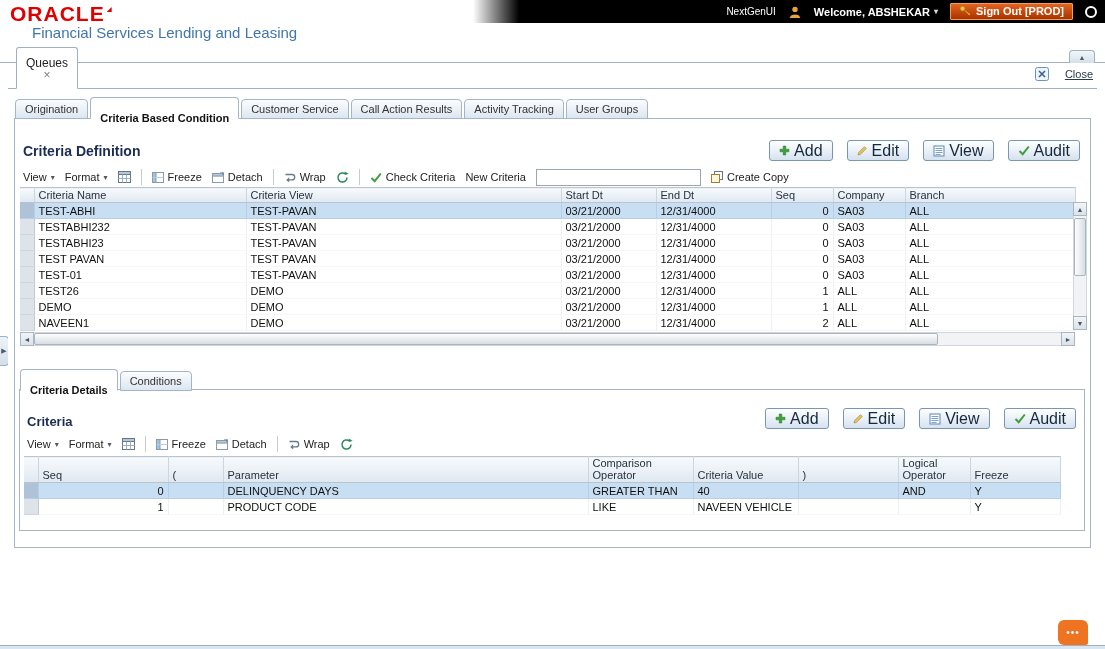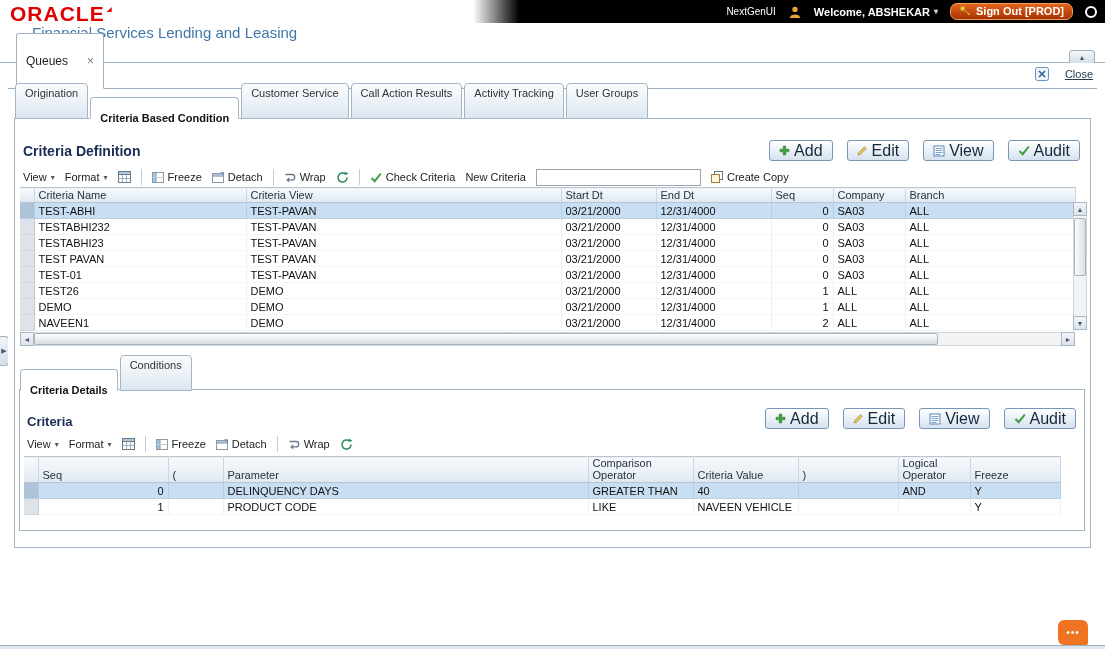--- a/index.html
+++ b/index.html
@@ -9,48 +9,48 @@
   
   .brand { position:absolute; top:2px; left:10px; color:#e00000; font-size:21px; font-weight:bold; letter-spacing:1px; }
   .brand-mark { display:inline-block; width:5px; height:5px; background:#e00000; margin-left:2px; margin-bottom:9px; clip-path:polygon(0 100%,100% 0,100% 100%); }
   .subtitle { position:absolute; top:24px; left:32px; color:#4176ab; font-size:15px; }
   .topbar { position:absolute; top:0; right:0; height:23px; width:632px;
             background:linear-gradient(90deg, rgba(0,0,0,0) 0px, #000 46px);
             display:flex; align-items:center; justify-content:flex-end; gap:12px; padding-right:8px; }
   .topbar-label { color:#fff; font-size:10px; }
   .welcome { color:#fff; font-size:11px; font-weight:bold; display:flex; align-items:center; gap:4px; }
   .caret { color:#d8d8d8; font-size:8px; }
-  .signout-btn { background:linear-gradient(#e4631f,#a83200); border:1px solid #f0a052; border-radius:7px;
+  .signout-btn { background:linear-gradient(#e4631f,#a83200); border:1px solid #f0a052; border-radius:1px;
                  color:#fff; font-size:11px; font-weight:bold; padding:1px 8px 2px; display:flex; align-items:center; gap:5px; cursor:pointer; }
   .ring-icon { width:12px; height:12px; border:2px solid #fff; border-radius:50%; }
 
   .header-divider { position:absolute; top:62px; left:0; width:1105px; height:1px; background:#9fb0c0; }
   .collapse-top { position:absolute; top:50px; right:10px; width:26px; height:13px;
                   background:linear-gradient(#f2f6fa,#d4dfe9); border:1px solid #9fb0c0; border-bottom:none;
                   border-radius:4px 4px 0 0; display:flex; align-items:center; justify-content:center;
                   font-size:7px; color:#4a5a6a; cursor:pointer; }
   .left-handle { position:absolute; top:336px; left:0; width:9px; height:30px;
                  background:linear-gradient(#eef3f8,#d4dfe9); border:1px solid #9fb0c0; border-left:none;
                  border-radius:0 4px 4px 0; display:flex; align-items:center; justify-content:center;
                  font-size:7px; color:#4a5a6a; cursor:pointer; }
   .bottom-strip { position:absolute; top:645px; left:0; width:1105px; height:4px; border-top:1px solid #9fb0c0; background:#d9e6f2; }
 
   
   .workspace { position:absolute; top:63px; left:8px; width:1089px; height:580px; background:#fff; }
   .doc-tab-row { position:relative; height:26px; border-bottom:1px solid #9fb0c0; }
   .doc-tab { position:absolute; left:8px; bottom:-1px; z-index:2; background:#fff; border:1px solid #9fb0c0;
-             border-bottom:1px solid #fff; border-radius:3px 3px 0 0; padding:20px 9px; font-size:12px; color:#222;
-             display:flex; align-items:center; gap:19px; cursor:pointer; }
+             border-bottom:1px solid #fff; border-radius:3px 3px 0 0; padding:8px 9px; font-size:12px; color:#222;
+             display:flex; align-items:center; gap:0; cursor:pointer;flex-direction:column; }
   .doc-tab-close { color:#78828c; font-size:12px; line-height:10px; cursor:pointer; }
   .close-ctrl { position:absolute; right:4px; top:4px; display:flex; align-items:center; gap:16px; font-size:11px; color:#2a3a4a; cursor:pointer; }
   .close-ctrl .lbl { text-decoration:underline; }
 
   .subtab-row { position:relative; z-index:2; height:23px; margin:6px 6px 0; display:flex; align-items:flex-end; gap:2px; padding-left:1px; }
   .subtab { position:relative; top:1px; background:linear-gradient(#fbfdfe,#dce6f0); border:1px solid #a4b5c6;
-            border-radius:4px 4px 0 0; padding:3px 9px 3px; font-size:11px; color:#333; height:36px; white-space:nowrap; cursor:pointer; }
+            border-radius:4px 4px 0 0; padding:3px 9px 3px; font-size:11px; color:#333; height:20px; white-space:nowrap; cursor:pointer; }
   .subtab.active { background:#fff; border-bottom:1px solid #fff; font-weight:bold; color:#111; height:22px; padding-top:14px; }
 
   .main-panel { position:relative; margin:0 6px; height:430px; border:1px solid #a4b5c6; background:#fff; }
 
   .sec-title { position:absolute; font-size:13px; font-weight:bold; color:#1a2b54; }
   .cd-title { top:24px; left:8px; font-size:14px; }
   .actions-row { position:absolute; display:flex; gap:14px; }
   .cd-actions { top:21px; right:10px; }
   .btn { display:flex; align-items:center; gap:4px; height:21px; padding:0 9px; font-size:16px; color:#16283c;
          background:linear-gradient(#feffff,#d6e2ef); border:1px solid #7a96b6; border-radius:3px; cursor:pointer; white-space:nowrap; }

